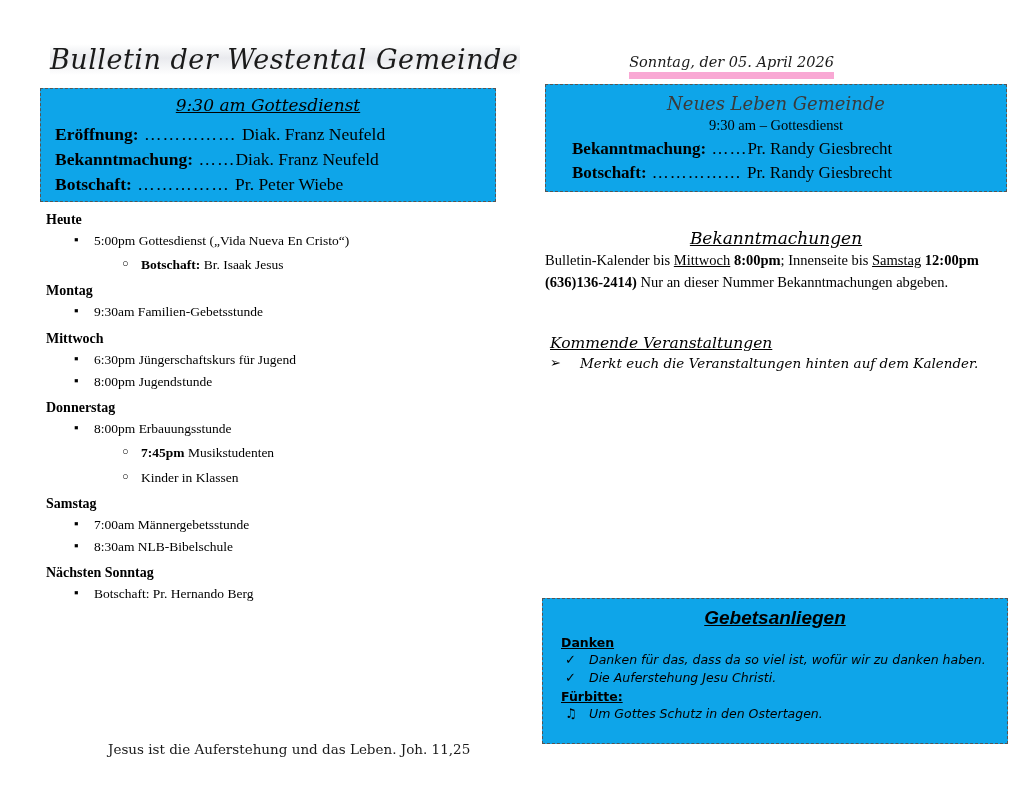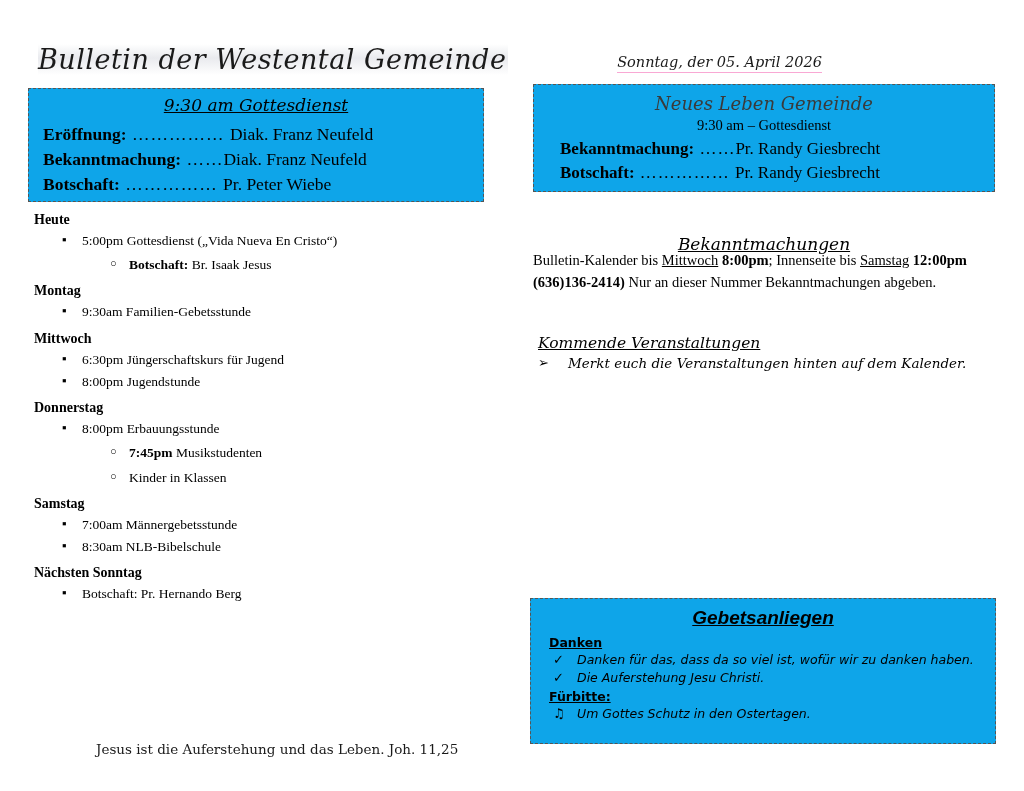--- a/index.html
+++ b/index.html
@@ -10,21 +10,21 @@
   body {
     width: 1024px;
     height: 791px;
     position: relative;
     font-family: "Liberation Serif", serif;
     color: #000000;
     overflow: hidden;
   }
   .page {
     position: absolute;
-    left: 0; top: 0;
+    left: 12px; top: 0;
     width: 852px;
     height: 791px;
   }
 
   
   .masthead {
     position: absolute;
     left: 38px;
     top: 44px;
     width: 470px;
@@ -37,21 +37,21 @@
     white-space: nowrap;
   }
   .masthead-date {
     position: absolute;
     right: 30px;
     top: 54px;
     font-family: "DejaVu Serif", serif;
     font-style: italic;
     font-size: 14.5px;
     color: #1a1a1a;
-    border-bottom: 1px solid #f9a8d4;
+    border-bottom: 7px solid #f9a8d4;
     padding-bottom: 2px;
     white-space: nowrap;
   }
 
   
   .dashed-box {
     position: absolute;
     border: 1px dashed #555;
     box-sizing: border-box;
     background: #0ea5e9;
@@ -160,21 +160,20 @@
   .ann-title {
     position: absolute;
     left: 533px;
     top: 228px;
     width: 462px;
     text-align: center;
     font-family: "DejaVu Serif", serif;
     font-style: italic;
     font-size: 17px;
     text-decoration: underline;
-    margin-top: 6px;
   }
   .ann-body {
     position: absolute;
     left: 533px;
     top: 250px;
     width: 462px;
     font-size: 14.5px;
     line-height: 1.5;
   }
   .ann-body u { text-decoration: underline; }

